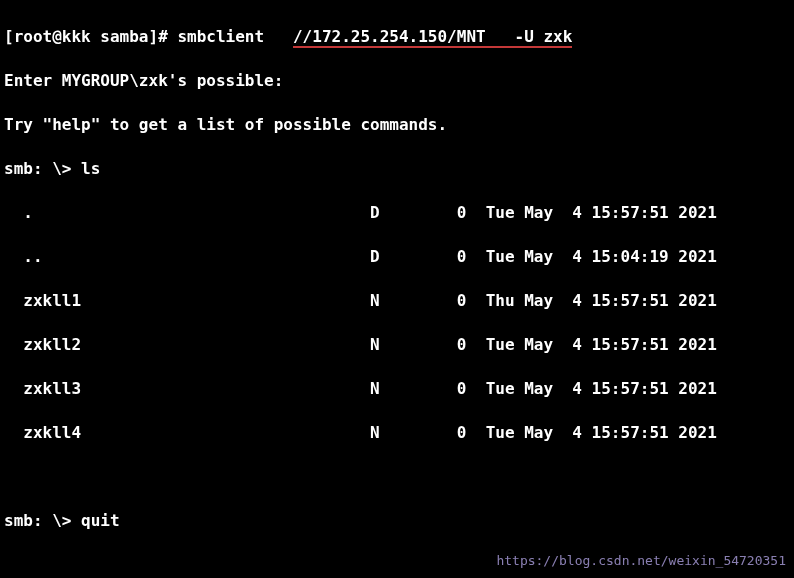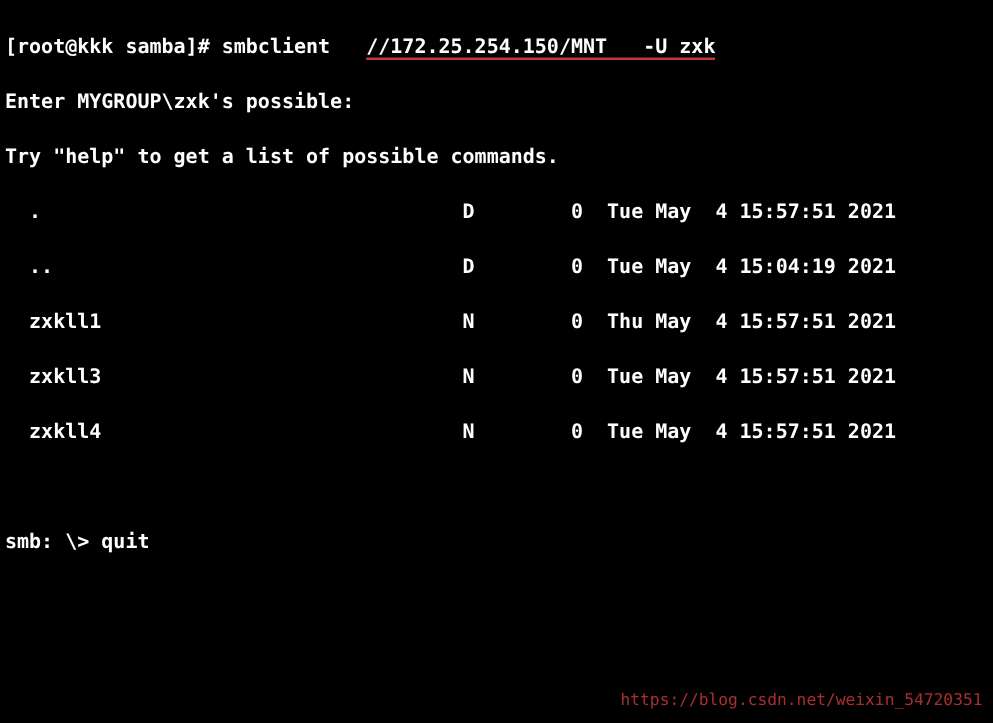--- a/index.html
+++ b/index.html
@@ -22,35 +22,37 @@
   .line { display: block; }
   .underline {
     border-bottom: 2px solid #c43838;
     padding-bottom: 0px;
   }
   .watermark {
     position: absolute;
     right: 8px;
     bottom: 6px;
     font-size: 13px;
-    color: #ef4444;
+    color: #c4b5fd;
     font-weight: normal;
     opacity: 0.7;
   }
 </style>
 </head>
 <body>
 
 <div class="term">
 <span class="line"><span>[root@kkk samba]# </span><span>smbclient   </span><span class="underline">//172.25.254.150/MNT   -U zxk</span></span>
 <span class="line">Enter MYGROUP\zxk's possible: </span>
 <span class="line">Try "help" to get a list of possible commands.</span>
+<span class="line">smb: \&gt; ls</span>
 <span class="line">  .                                   D        0  Tue May  4 15:57:51 2021</span>
 <span class="line">  ..                                  D        0  Tue May  4 15:04:19 2021</span>
 <span class="line">  zxkll1                              N        0  Thu May  4 15:57:51 2021</span>
+<span class="line">  zxkll2                              N        0  Tue May  4 15:57:51 2021</span>
 <span class="line">  zxkll3                              N        0  Tue May  4 15:57:51 2021</span>
 <span class="line">  zxkll4                              N        0  Tue May  4 15:57:51 2021</span>
 <span class="line"> </span>
 <span class="line">smb: \&gt; quit</span>
 
 
 
 
 
 

